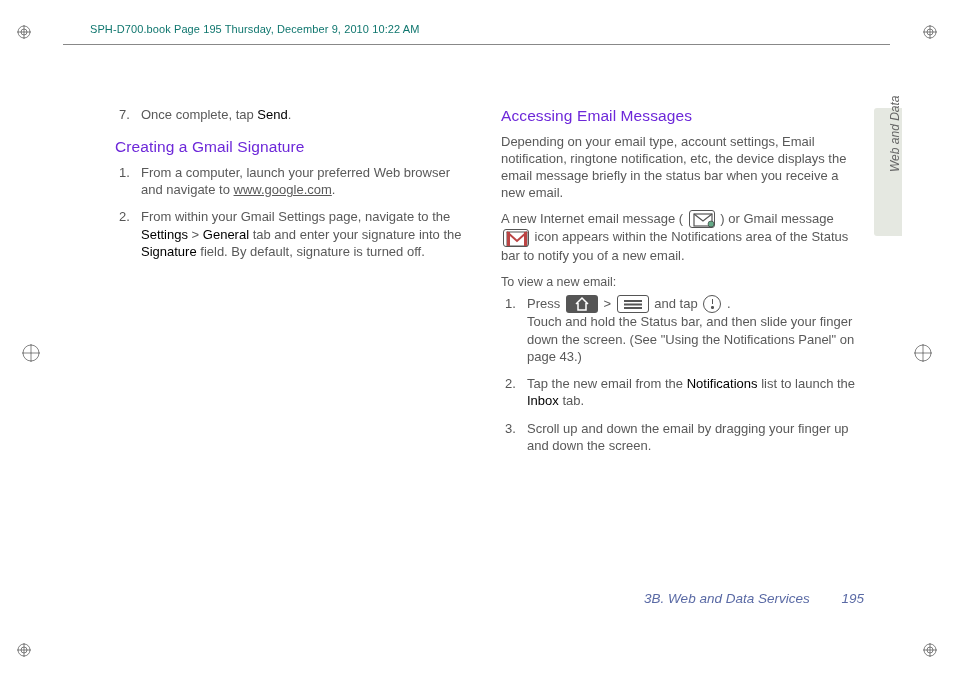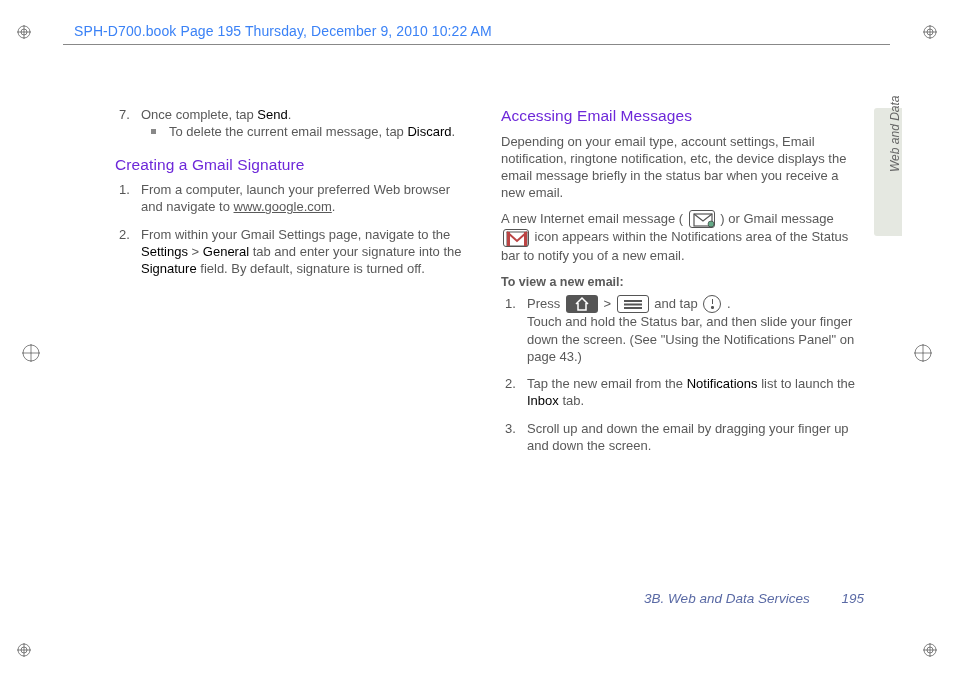--- a/index.html
+++ b/index.html
@@ -26,23 +26,23 @@
 
   .page-frame {
     position: absolute;
     top: 44px; left: 63px;
     width: 827px;
     height: 0;
     border-top: 1px solid #888;
   }
   .header-line {
     position: absolute;
-    top: 23px; left: 74px;
-    font-size: 14px;
-    color: #3b82f6;
+    top: 23px; left: 90px;
+    font-size: 11px;
+    color: #0f766e;
     letter-spacing: 0.1px;
   }
   .content {
     position: absolute;
     top: 106px;
     left: 115px;
     width: 755px;
     display: flex;
     gap: 26px;
   }
@@ -55,21 +55,20 @@
     font-size: 15.5px;
     font-weight: 400;
     color: #6d28d9;
     margin: 14px 0 6px 0;
     letter-spacing: 0.1px;
   }
   .h3 {
     font-size: 12.5px;
     color: #5a5a5a;
     margin: 10px 0 4px 0;
-    font-weight: bold;
   }
   ol.steps { list-style: none; padding-left: 16px; }
   ol.steps > li { position: relative; padding-left: 10px; margin-bottom: 10px; }
   ol.steps > li .num { position: absolute; left: -12px; top: 0; color:#555; }
   ul.bul { list-style:none; padding-left:20px; }
   ul.bul > li { position:relative; padding-left:8px; margin-bottom:8px; }
   ul.bul > li::before { content:""; position:absolute; left:-10px; top:6px; width:5px; height:5px; background:#888; }
   .bold { font-weight: normal; color:#000000;text-align:center; }
   .underline { text-decoration: underline; }
   .icon-box {
@@ -187,21 +186,20 @@
     <span>Web and Data</span>
   </div>
 
 <div class="content">
   <div class="col">
     <ol class="steps">
       <li>
         <span class="num">7.</span>
         <span>Once complete, tap </span><span class="bold">Send</span><span>.</span>
         <ul class="bul">
-          <li><span>To delete the current email message, tap </span><span class="bold">Discard</span><span>.</span></li>
         </ul>
       </li>
     </ol>
     <div class="h2">Creating a Gmail Signature</div>
     <ol class="steps">
       <li><span class="num">1.</span><span>From a computer, launch your preferred Web browser and navigate to </span><span class="underline">www.google.com</span><span>.</span></li>
       <li><span class="num">2.</span><span>From within your Gmail Settings page, navigate to the </span><span class="bold">Settings</span><span> &gt; </span><span class="bold">General</span><span> tab and enter your signature into the </span><span class="bold">Signature</span><span> field. By default, signature is turned off.</span></li>
     </ol>
   </div>
 

